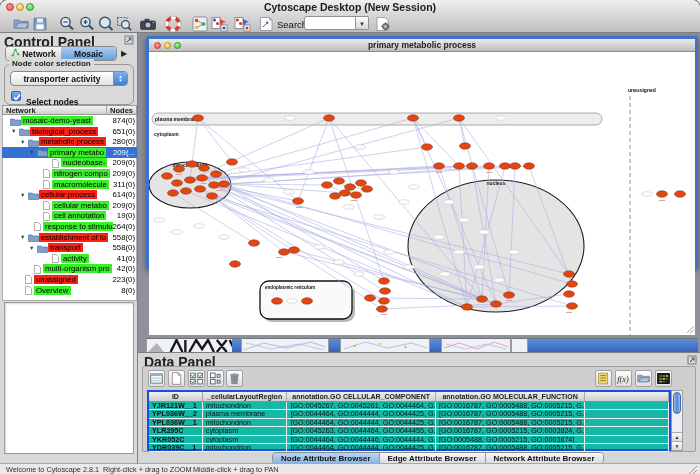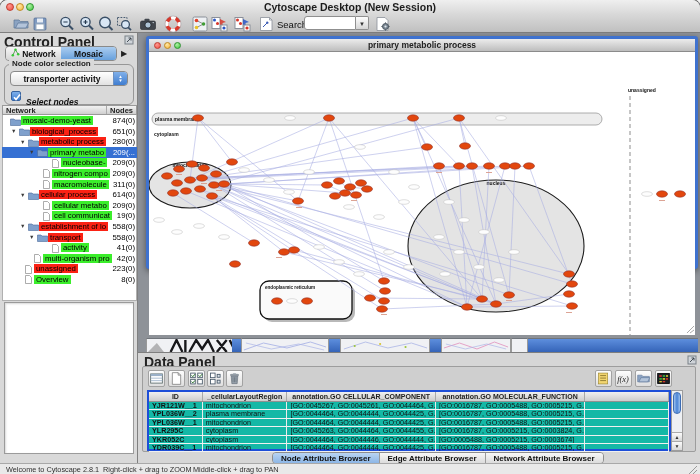--- a/index.html
+++ b/index.html
@@ -31,21 +31,21 @@
   #cp-tab-more{left:121px;top:16px;font-size:8px;color:#222;}
   #group-box{left:4px;top:31px;width:130px;height:41px;border:1px solid #979797;border-radius:6px;}
   #group-label{left:9px;top:26px;background:#d9d9d9;padding:0 3px;font-size:8px;font-weight:bold;color:#222;}
   #dropdown{left:10px;top:38px;width:118px;height:15px;border:1px solid #8a8a8a;border-radius:4px;background:linear-gradient(#ffffff,#e2e2e2);
     display:flex;align-items:center;overflow:hidden;}
   #dropdown-value{flex:1;font-size:8.5px;font-weight:bold;color:#111;text-align:center;white-space:nowrap;overflow:hidden;}
   #dropdown-cap{width:14px;height:15px;background:linear-gradient(#85b4ec,#3a79ce);border-left:1px solid #6b91c4;
     display:flex;flex-direction:column;align-items:center;justify-content:center;color:#fff;font-size:4.5px;line-height:4px;}
   #checkbox{left:11px;top:58px;width:10px;height:10px;border:1px solid #35629f;border-radius:2px;background:linear-gradient(#7fb0ea,#3f7ed2);}
   #checkbox svg{width:10px;height:10px;display:block;}
-  #checkbox-label{left:26px;top:64px;font-size:8.5px;font-weight:bold;color:#111;font-style:italic;}
+  #checkbox-label{left:26px;top:64px;font-size:8.5px;font-weight:bold;color:#111;}
   #tree-header{left:2px;top:72px;width:135px;height:10px;display:flex;background:linear-gradient(#f2f2f2,#cfcfcf);border:1px solid #9a9a9a;}
   #tree-header .th{font-size:7.5px;font-weight:bold;color:#222;padding:0 3px;line-height:9px;}
   #tree-header .th.c1{flex:1;border-right:1px solid #aaa;}
   #tree-bg{left:2px;top:82px;width:135px;height:186px;background:#fff;border:1px solid #b0b0b0;border-top:none;}
   #tree-rows{left:2px;top:82.5px;width:135px;}
   .trow{position:relative;height:10.6px;display:flex;align-items:center;font-size:7.8px;white-space:nowrap;}
   .trow.sel{background:#3570d3;}
   .twisty{position:absolute;font-size:5.5px;color:#3a3a3a;top:2px;}
   .ticon{position:absolute;top:1px;}
   .ticon svg{width:11px;height:9px;display:block;}
@@ -343,22 +343,31 @@
           </span>
           <span class="tlabel g" style="left: 50px; max-width: 61px;">cellular metabo</span>
           <span class="tcount">209(0)</span>
         </div>
         <div class="trow">
           <span class="ticon" style="left: 39px;">
             <svg viewBox="0 0 11 9">
               <path d="M2.5.5h4l2 2v6h-6z" fill="#fff" stroke="#8a8a8a" stroke-width=".7"></path>
             </svg>
           </span>
-          <span class="tlabel g" style="left: 50px; max-width: 61px;">cell communicat</span>
+          <span class="tlabel g" style="left: 50px; max-width: 61px;">cell annotation</span>
           <span class="tcount">19(0)</span>
+        </div>
+        <div class="trow">
+          <span class="ticon" style="left: 30px;">
+            <svg viewBox="0 0 11 9">
+              <path d="M2.5.5h4l2 2v6h-6z" fill="#fff" stroke="#8a8a8a" stroke-width=".7"></path>
+            </svg>
+          </span>
+          <span class="tlabel g" style="left: 41px; max-width: 70px;">response to stimulu</span>
+          <span class="tcount">264(0)</span>
         </div>
         <div class="trow">
           <span class="twisty" style="left: 18px;">▼</span>
           <span class="ticon" style="left: 26px;">
             <svg viewBox="0 0 11 9">
               <path d="M.5 2h3.5l1 1h5.5v5.5H.5z" fill="#7fa0cc" stroke="#49699a" stroke-width=".6"></path>
             </svg>
           </span>
           <span class="tlabel r" style="left: 37px; max-width: 74px;">establishment of lo</span>
           <span class="tcount">558(0)</span>

